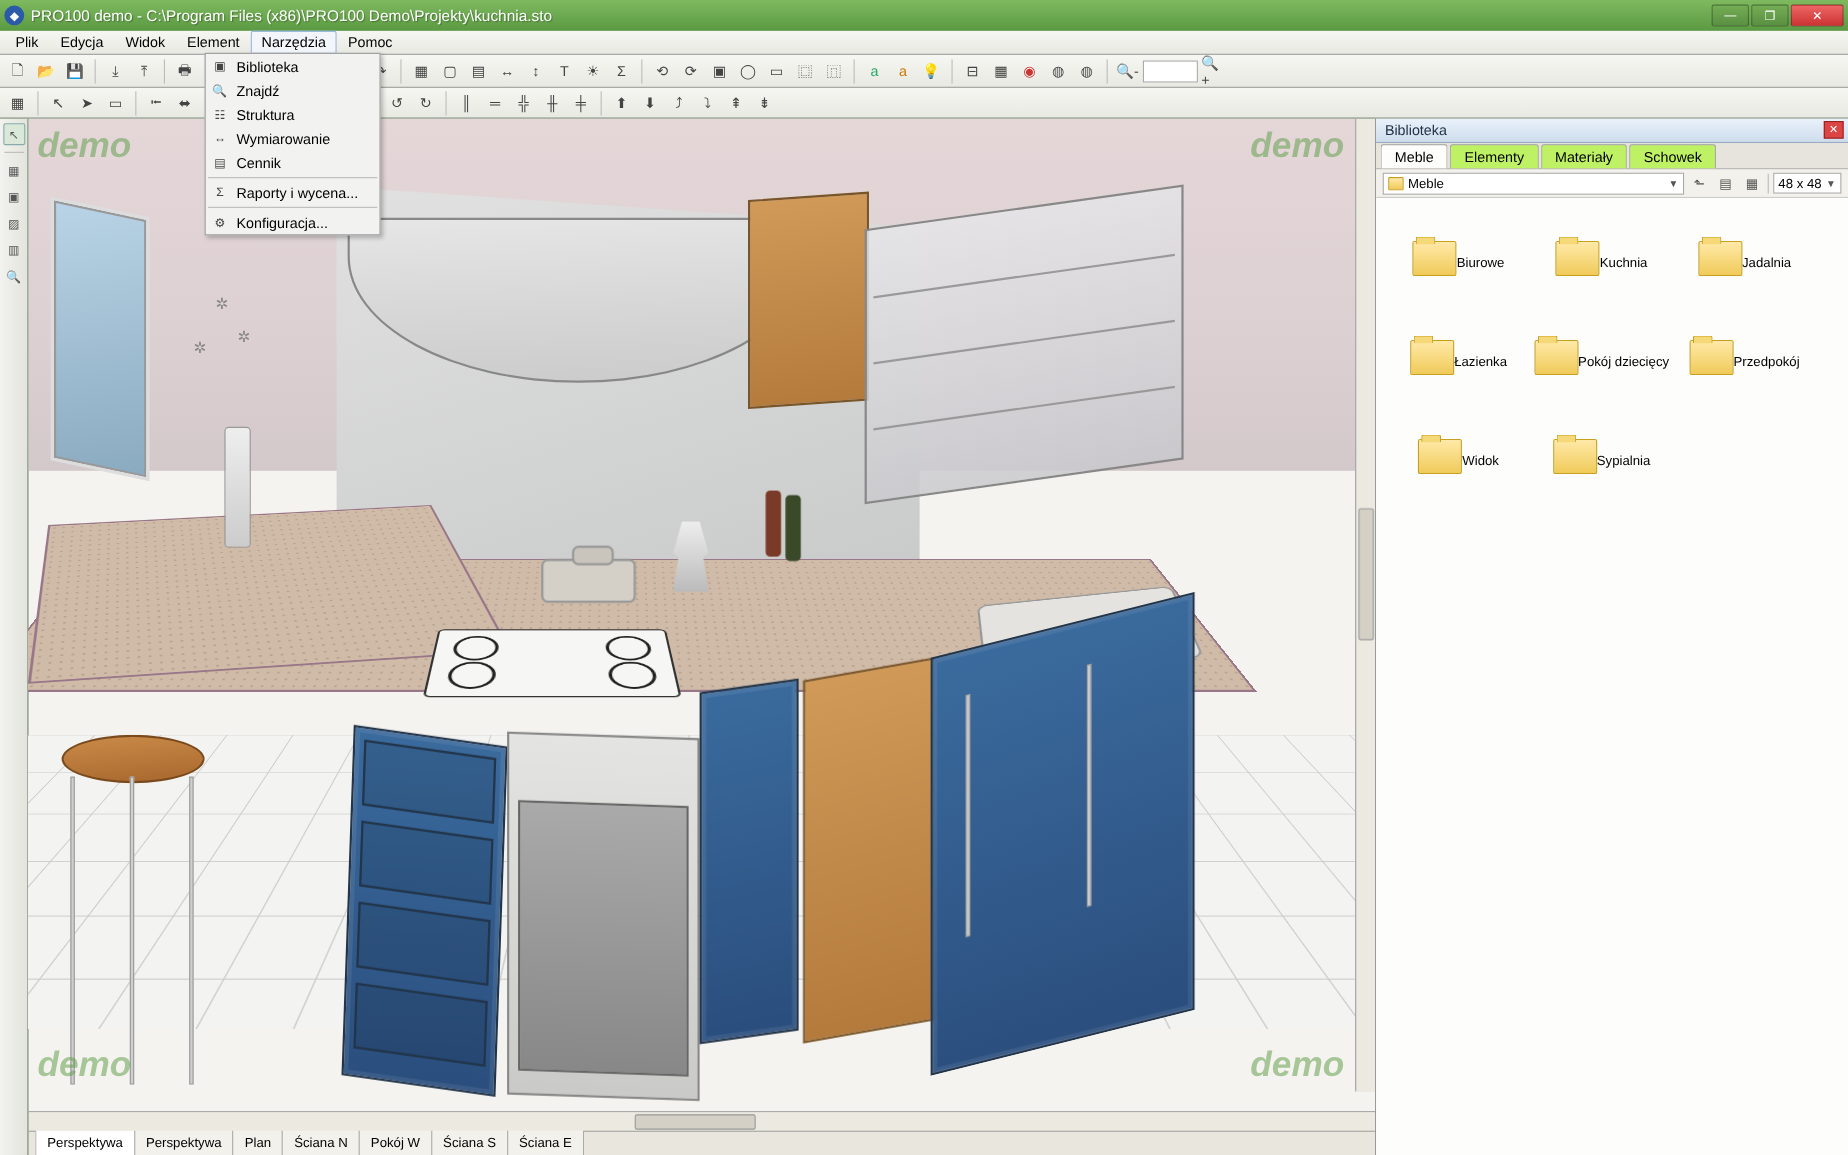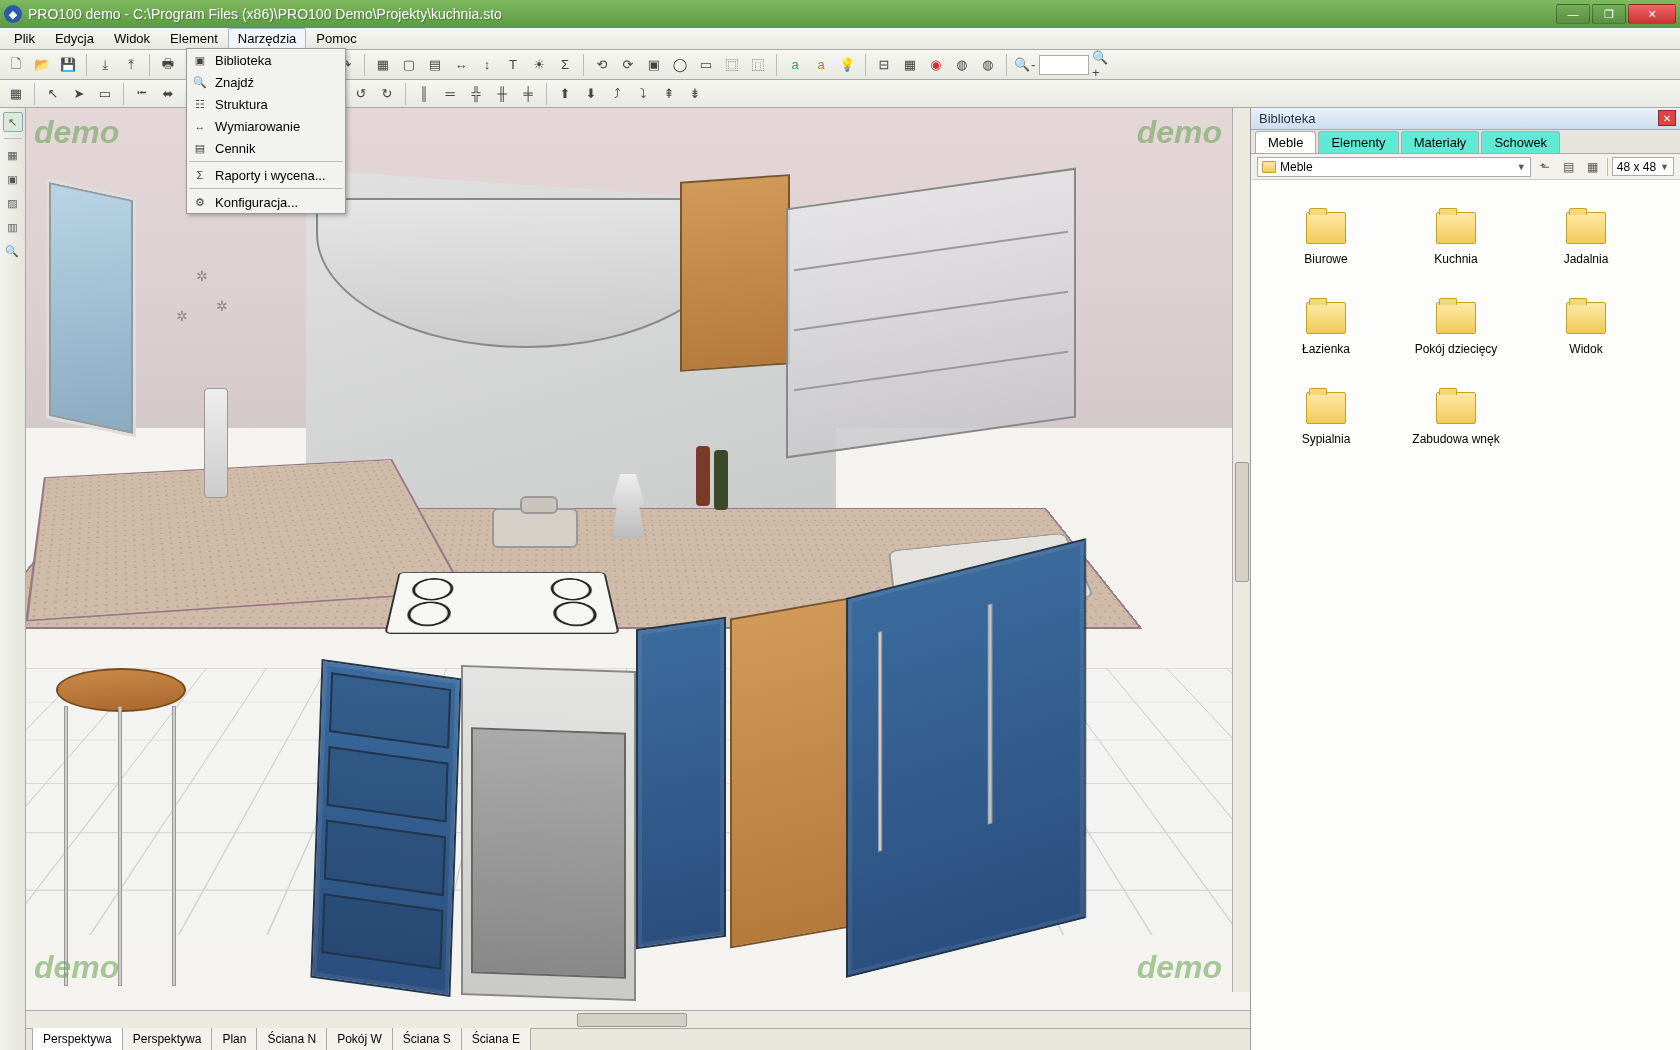--- a/index.html
+++ b/index.html
@@ -51,29 +51,29 @@
 
 .viewtabs{height:22px;background:#e9e6dd;border-top:1px solid #aaa;display:flex;align-items:center;padding:0 6px;font-size:12px}
 .viewtabs .vt{padding:14px 10px;border:1px solid #aaa;border-top:none;background:#f3f1eb;margin-right:-1px;cursor:pointer;border-radius:0 0 3px 3px}
 .viewtabs .vt.active{background:#fff}
 
 
 .library{width:430px;background:#f2f1ec;border-left:1px solid #999;display:flex;flex-direction:column}
 .lib-title{height:22px;background:linear-gradient(to bottom,#eaf2fb,#cddced);border-bottom:1px solid #9aaac4;display:flex;align-items:center;padding:0 8px;font-size:13px;color:#234;position:relative}
 .lib-close{position:absolute;right:4px;top:2px;width:18px;height:16px;background:#d44;color:#fff;display:flex;align-items:center;justify-content:center;font-size:10px;border:1px solid #922;cursor:pointer}
 .lib-tabs{height:24px;background:#e6e4dc;border-bottom:1px solid #aaa;display:flex;align-items:flex-end;padding:0 4px;font-size:13px}
-.lib-tab{padding:3px 12px;border:1px solid #aaa;border-bottom:none;background:#5eead4;margin-right:2px;cursor:pointer;border-radius:3px 3px 0 0}
+.lib-tab{padding:3px 12px;border:1px solid #aaa;border-bottom:none;background:#bef264;margin-right:2px;cursor:pointer;border-radius:3px 3px 0 0}
 .lib-tab.active{background:#fdfdfb}
 .lib-toolbar{height:26px;background:#f3f1eb;border-bottom:1px solid #ccc;display:flex;align-items:center;padding:0 6px;gap:4px;font-size:12px}
 .lib-path{flex:1;height:20px;border:1px solid #aaa;background:#fff;display:flex;align-items:center;padding:0 4px;gap:4px}
 .lib-path .fld{width:14px;height:12px;background:linear-gradient(to bottom,#ffe9a8,#f0cb5a);border:1px solid #c8a020;border-radius:1px}
 .lib-sz{height:19px;border:1px solid #aaa;background:#fff;padding:0 4px;display:flex;align-items:center}
 .lib-tb-btn{width:20px;height:20px;border:1px solid transparent;border-radius:2px;cursor:pointer;display:flex;align-items:center;justify-content:center;font-size:12px;color:#555}
 .lib-content{flex:1;background:#fdfdfb;padding:14px 10px;display:flex;flex-wrap:wrap;align-content:flex-start;gap:0;overflow:auto}
-.lib-item{width:130px;height:90px;display:flex;flex-direction:column;align-items:center;justify-content:center;cursor:pointer;font-size:12px;border:1px solid transparent}
+.lib-item{width:130px;height:90px;display:flex;flex-direction:row;align-items:center;justify-content:center;cursor:pointer;font-size:12px;border:1px solid transparent}
 .lib-folder{width:40px;height:32px;background:linear-gradient(to bottom,#ffe9a8,#f0cb5a);border:1px solid #c8a020;border-radius:2px;position:relative;margin-bottom:8px}
 .lib-folder::before{content:"";position:absolute;top:-5px;left:2px;width:16px;height:6px;background:#f5d877;border:1px solid #c8a020;border-bottom:none;border-radius:2px 2px 0 0}
 .lib-cab{width:34px;height:36px;background:linear-gradient(to bottom,#d89a5a,#b8753a);border:1px solid #8a5828;border-radius:2px;margin-bottom:8px;position:relative}
 .lib-cab::after{content:"";position:absolute;top:0;left:0;width:100%;height:8px;background:#e6b488}
 
 
 .scene{position:absolute;inset:0}
 .wall{position:absolute;top:0;left:0;right:0;height:320px;background:linear-gradient(180deg,#e5d7d8 0%,#ddd0d2 60%,#d3c8ca 100%)}
 .splash{position:absolute;top:80px;left:280px;width:530px;height:340px;background:linear-gradient(160deg,#e0e1e0,#c8c9c9);transform:skewY(4deg)}
 .counter{position:absolute;top:400px;left:50px;width:970px;height:180px;background:#cfbba8;transform:perspective(900px) rotateX(56deg);transform-origin:top;border:2px solid #978;background-image:radial-gradient(#b8a390 1px,transparent 1px);background-size:8px 8px}
@@ -382,25 +382,25 @@
         <div class="lib-item">
           <div class="lib-folder"></div>
           <div>Łazienka</div>
         </div>
         <div class="lib-item">
           <div class="lib-folder"></div>
           <div>Pokój dziecięcy</div>
         </div>
         <div class="lib-item">
           <div class="lib-folder"></div>
+          <div>Przedpokój</div>
+        </div>
+        <div class="lib-item">
+          <div class="lib-folder"></div>
           <div>Widok</div>
         </div>
         <div class="lib-item">
           <div class="lib-folder"></div>
           <div>Sypialnia</div>
         </div>
-        <div class="lib-item">
-          <div class="lib-folder"></div>
-          <div>Zabudowa wnęk</div>
-        </div>
       </div>
   </div>
 </div>
 
 </body></html>

